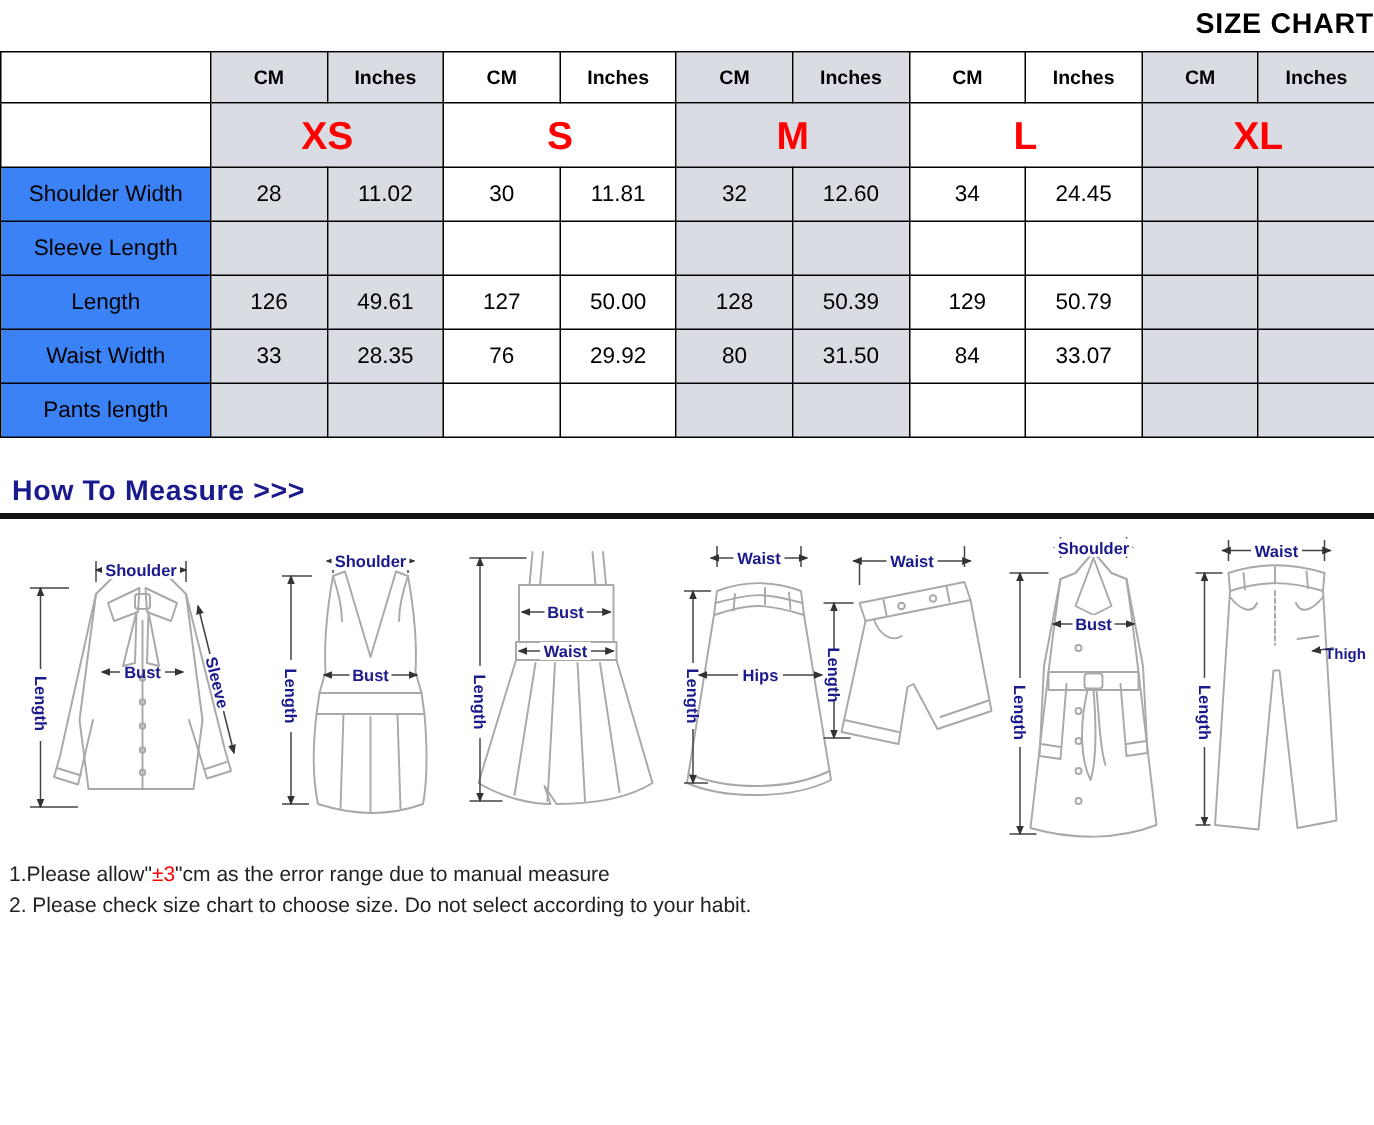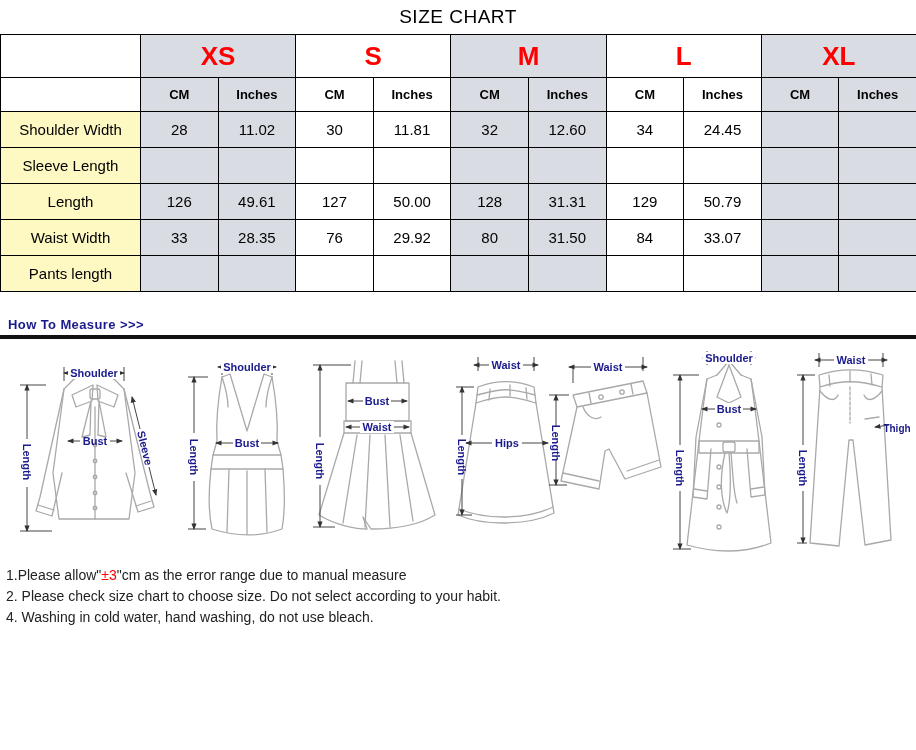--- a/index.html
+++ b/index.html
@@ -2,38 +2,38 @@
 <html><head>
 <meta charset="utf-8">
 <style>
   html,body { margin:0; padding:0; background:#fff; }
   body {
     width:916px; height:750px; overflow:hidden;
     font-family:"Liberation Sans", sans-serif; color:#000;
     position:relative;
   }
   .title {
-    font-size:19px; font-weight:normal; text-align:center;
+    font-size:19px; font-weight:bold; text-align:right;
     padding:6px 0 6px 0; letter-spacing:0.5px;
   }
   table.size-table {
     border-collapse:collapse; width:916px; table-layout:fixed;
   }
   .size-table th, .size-table td {
     border:1.5px solid #000; text-align:center; vertical-align:middle;
     padding:0; overflow:hidden; white-space:nowrap;
   }
   .size-cell { font-size:26px; font-weight:bold; color:#ff0000; height:42px; }
   .unit-cell { font-size:13px; font-weight:bold; height:33px; }
-  .row-label { font-size:13px; font-weight:normal; background:#fef9c3; }
+  .row-label { font-size:13px; font-weight:normal; background:#3b82f6; }
   .size-table tbody td { font-size:15px; height:35px; }
   .shaded { background:#d9dde3; }
   .measure-heading {
     margin-top:25px; padding-left:8px;
-    font-size:13px; font-weight:bold; color:#1a1a8c; letter-spacing:0.4px;
+    font-size:19px; font-weight:bold; color:#1a1a8c; letter-spacing:0.4px;
   }
   .heading-rule { border-top:4px solid #111; margin-top:3px; }
   .figures { position:relative; height:212px; margin-top:6px; }
   .figure { position:absolute; top:0; }
   .garment { stroke:#a9a9a9; fill:none; stroke-width:1.3; stroke-linejoin:round; stroke-linecap:round; }
   .dim { stroke:#444; stroke-width:1; fill:none; }
   .dimlabel {
     fill:#1a1a8c; font-weight:bold; font-size:11px;
     font-family:"Liberation Sans", sans-serif; text-anchor:middle;
   }
@@ -54,41 +54,41 @@
       <col style="width:77.6px">
       <col style="width:77.6px">
     <col style="width:77.6px">
       <col style="width:77.6px">
       <col style="width:77.6px">
       <col style="width:77.6px">
     <col style="width:77.6px">
       <col style="width:77.6px">
   </colgroup>
   <thead>
-    <tr>
-      <td class="size-cell"></td>
-      <th class="size-cell shaded" colspan="2">XS</th>
-      <th class="size-cell" colspan="2">S</th>
-      <th class="size-cell shaded" colspan="2">M</th>
-      <th class="size-cell" colspan="2">L</th>
-      <th class="size-cell shaded" colspan="2">XL</th>
-    </tr>
     <tr>
       <td class="unit-cell"></td>
       <th class="unit-cell shaded">CM</th>
       <th class="unit-cell shaded">Inches</th>
       <th class="unit-cell">CM</th>
       <th class="unit-cell">Inches</th>
       <th class="unit-cell shaded">CM</th>
       <th class="unit-cell shaded">Inches</th>
       <th class="unit-cell">CM</th>
       <th class="unit-cell">Inches</th>
       <th class="unit-cell shaded">CM</th>
       <th class="unit-cell shaded">Inches</th>
     </tr>
+    <tr>
+      <td class="size-cell"></td>
+      <th class="size-cell shaded" colspan="2">XS</th>
+      <th class="size-cell" colspan="2">S</th>
+      <th class="size-cell shaded" colspan="2">M</th>
+      <th class="size-cell" colspan="2">L</th>
+      <th class="size-cell shaded" colspan="2">XL</th>
+    </tr>
   </thead>
   <tbody>
       <tr>
         <td class="row-label">Shoulder Width</td>
         <td class="shaded">28</td>
         <td class="shaded">11.02</td>
         <td>30</td>
         <td>11.81</td>
         <td class="shaded">32</td>
         <td class="shaded">12.60</td>
@@ -110,21 +110,21 @@
         <td class="shaded"></td>
         <td class="shaded"></td>
       </tr>
       <tr>
         <td class="row-label">Length</td>
         <td class="shaded">126</td>
         <td class="shaded">49.61</td>
         <td>127</td>
         <td>50.00</td>
         <td class="shaded">128</td>
-        <td class="shaded">31.31</td>
+        <td class="shaded">50.39</td>
         <td>129</td>
         <td>50.79</td>
         <td class="shaded"></td>
         <td class="shaded"></td>
       </tr>
       <tr>
         <td class="row-label">Waist Width</td>
         <td class="shaded">33</td>
         <td class="shaded">28.35</td>
         <td>76</td>
@@ -392,15 +392,14 @@
     <line class="dim" x1="8" y1="146" x2="8" y2="198" marker-end="url(#ar7)"></line>
     <text class="dimlabel" transform="rotate(90 8 123)" x="8" y="127">Length</text>
     <line class="dim" x1="94" y1="80" x2="80" y2="82" marker-end="url(#ar7)"></line>
     <text class="dimlabel" x="102" y="87" style="font-size:10px">Thigh</text>
   </svg>
 </div>
 
 <div class="notes">
   <div><span>1.Please allow"</span><span class="red">±3</span><span>"cm as the error range due to manual measure</span></div>
   <div>2. Please check size chart to choose size. Do not select according to your habit.</div>
-  <div>4. Washing in cold water, hand washing, do not use bleach.</div>
 
 </div>
 
 </body></html>

